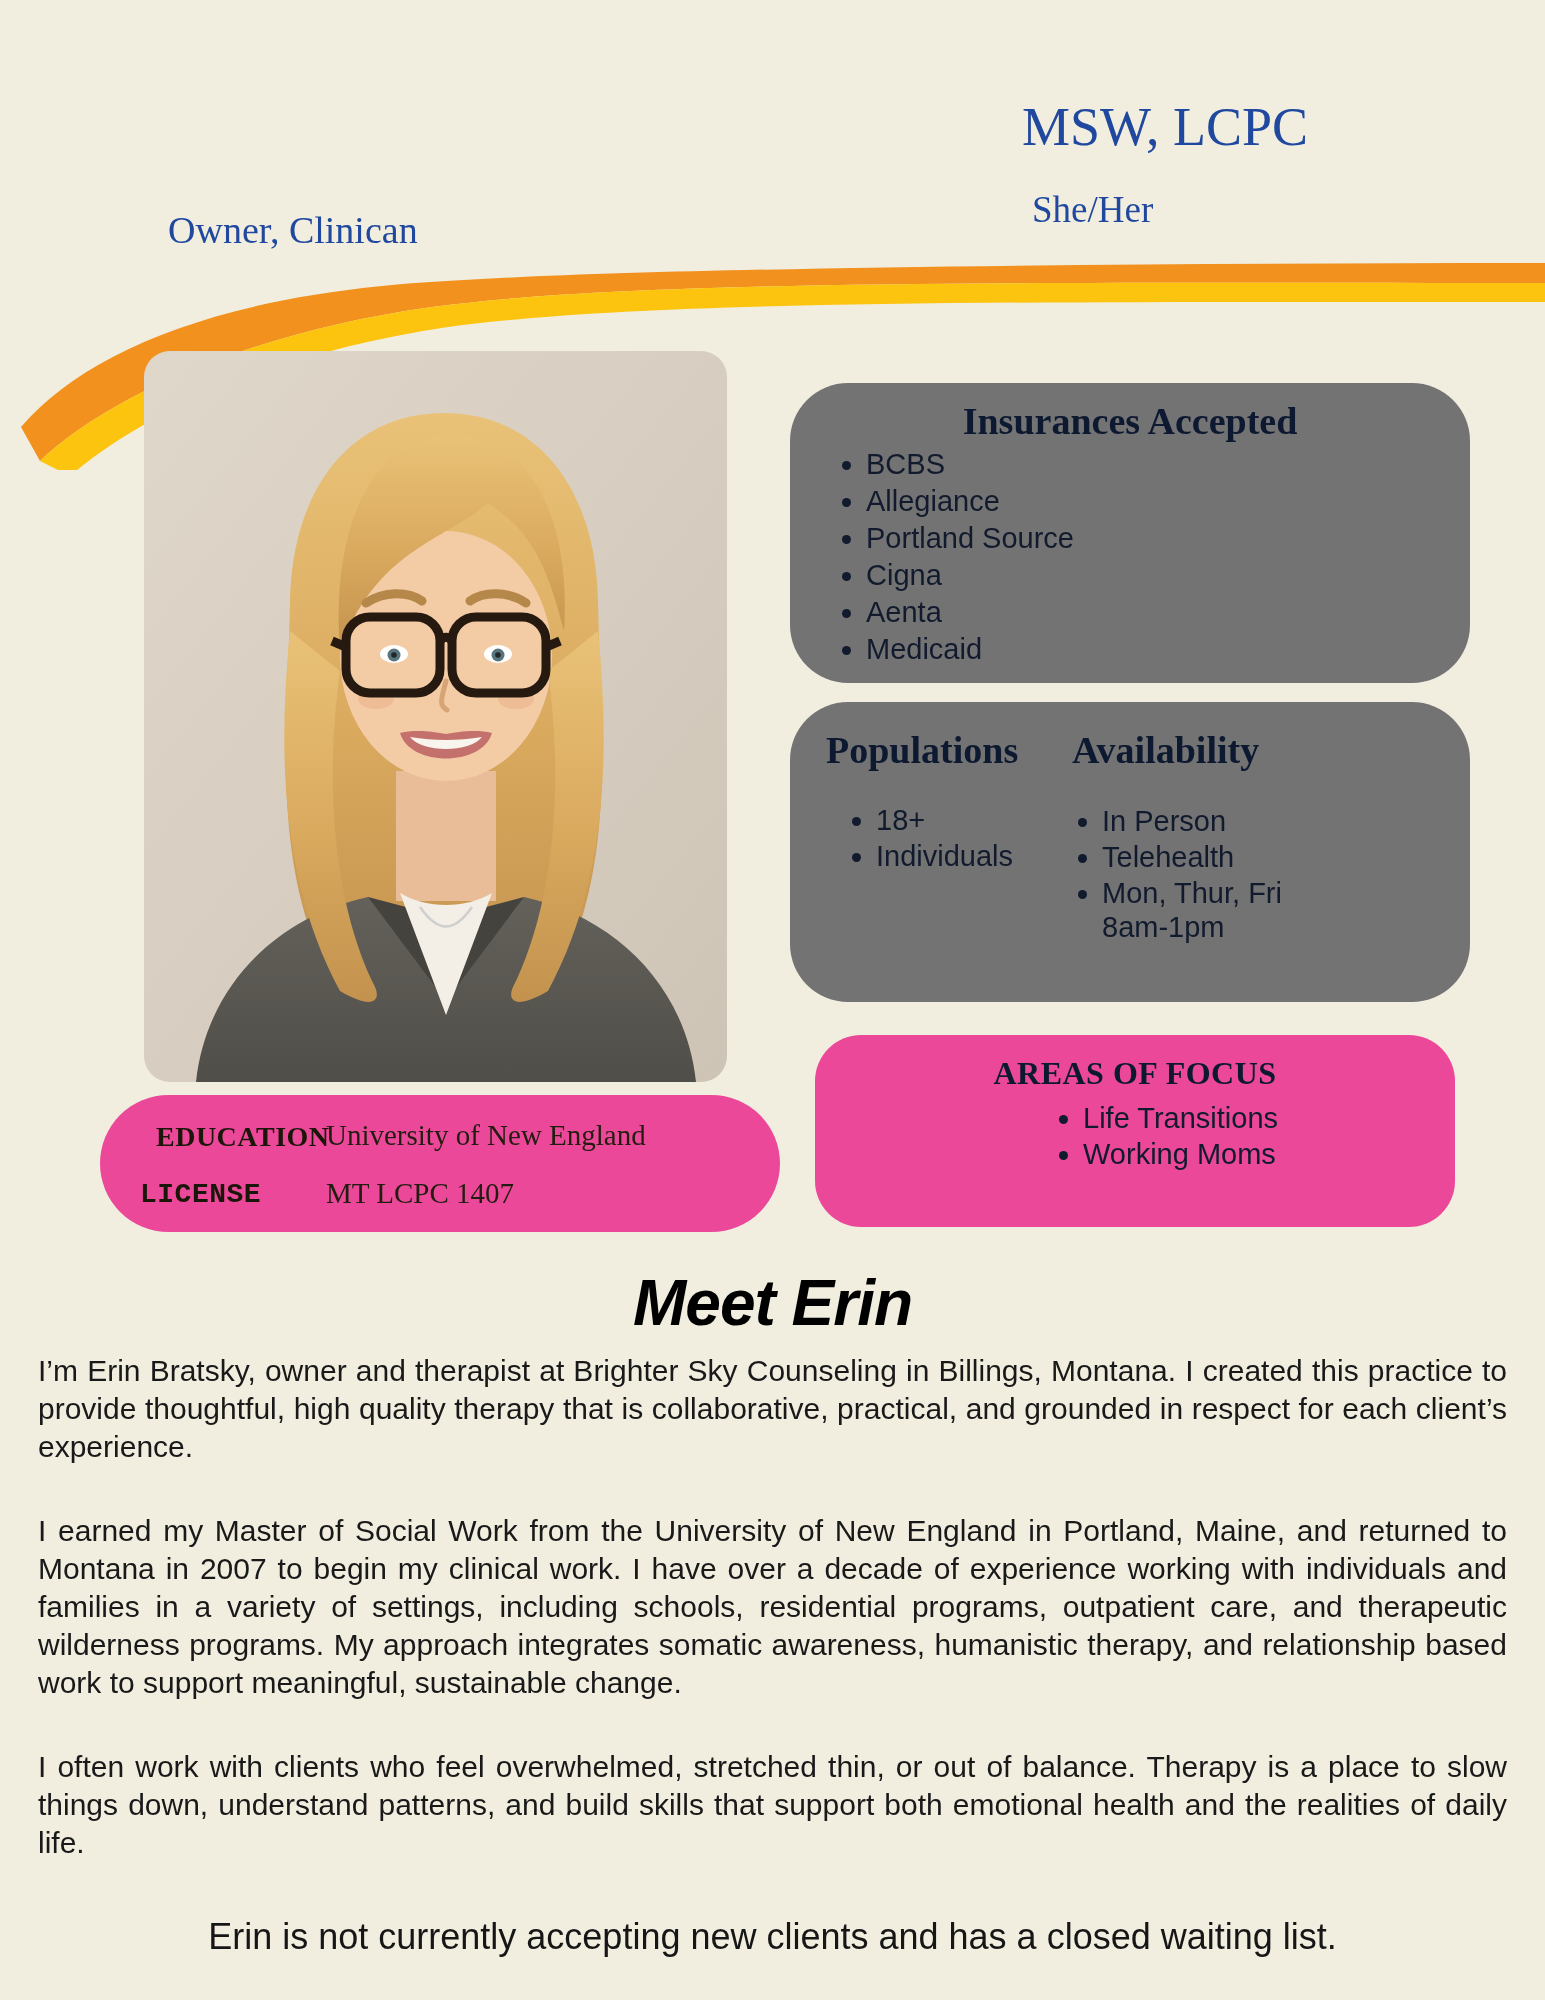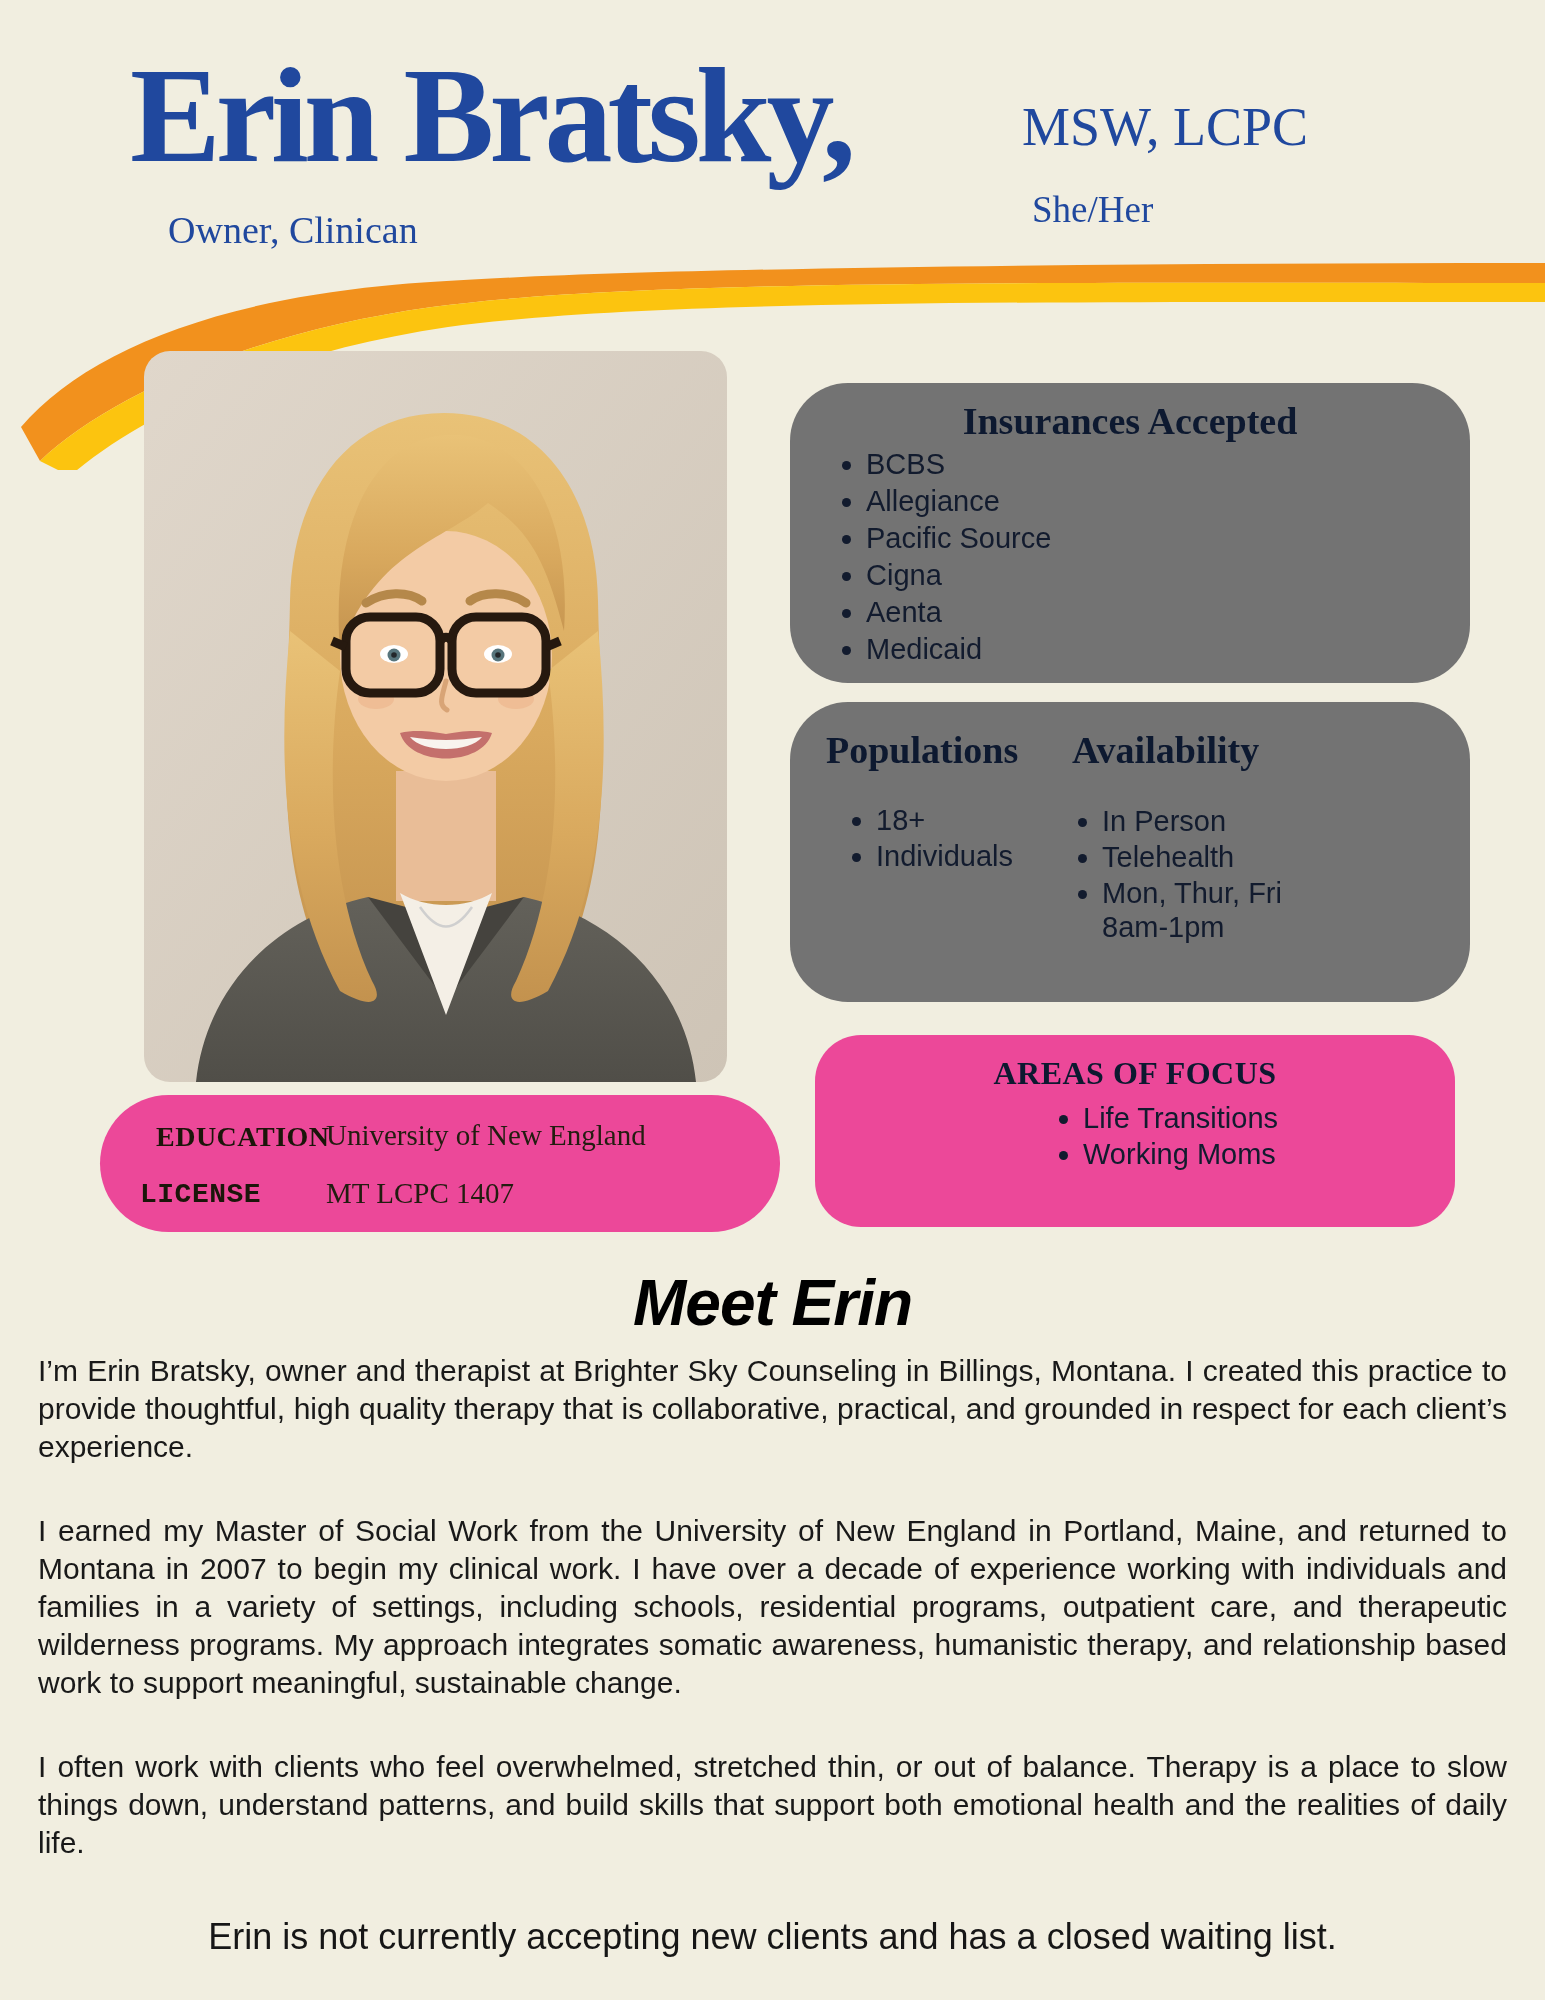--- a/index.html
+++ b/index.html
@@ -108,21 +108,20 @@
   .footer-notice {
     position: absolute; left: 0; top: 1916px; width: 1545px;
     text-align: center; font-size: 36px; font-weight: 500; color: #161616;
   }
 </style>
 </head>
 <body>
 
 <div id="canvas">
 
-  <div class="name-title serif">Erin Bratsky,</div>
   <div class="credentials serif">MSW, LCPC</div>
   <div class="pronouns serif">She/Her</div>
   <div class="role serif">Owner, Clinican</div>
 
   <svg class="swoosh" viewBox="0 0 1545 215" preserveAspectRatio="none">
     <path fill="#F2911D" d="M1545,8 L1545,28 C1040,28 640,24 432,52 C252,77 108,141 40,206 L21,172 C82,101 202,49 382,31 C562,13 1095,8 1545,8 Z"></path>
     <path fill="#FCC40F" d="M1545,28 L1545,47 C1045,47 655,44 448,72 C272,98 140,160 70,221 L40,206 C108,141 252,77 432,52 C640,24 1040,28 1545,28 Z"></path>
   </svg>
 
   <div class="photo-frame">
@@ -188,21 +187,21 @@
           <path d="M402,296 L416,290"></path>
       </g>
     </svg>
   </div>
 
   <div id="insurance-panel" class="panel-blue">
     <div class="panel-title serif">Insurances Accepted</div>
     <ul id="ins-col1" class="bullets sans">
       <li>BCBS</li>
       <li>Allegiance</li>
-      <li>Pacific Source</li>
+      <li>Portland Source</li>
       <li>Cigna</li>
       <li>Aenta</li>
       <li>Medicaid</li>
     </ul>
   </div>
 
   <div id="popavail-panel" class="panel-blue">
     <div id="pop-heading" class="sub-heading serif">Populations</div>
     <div id="avail-heading" class="sub-heading serif">Availability</div>
     <ul id="pop-list" class="bullets sans">

